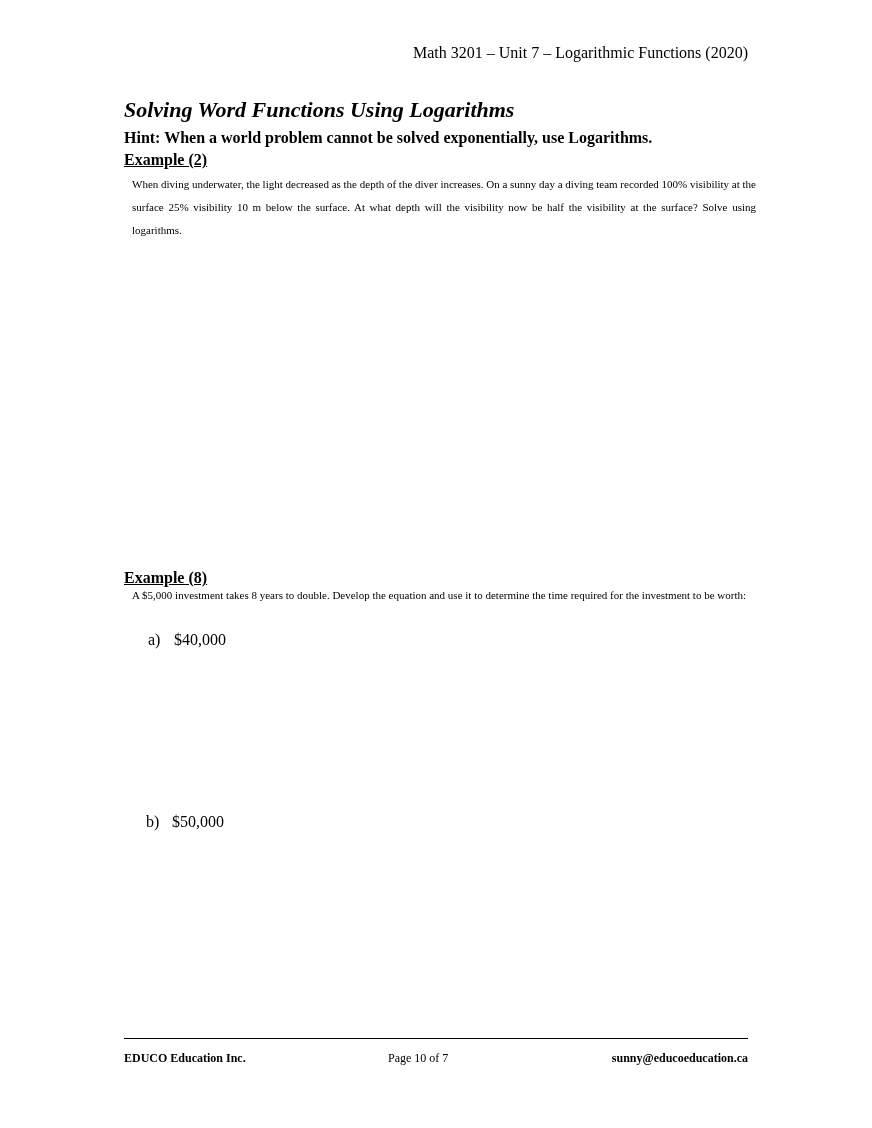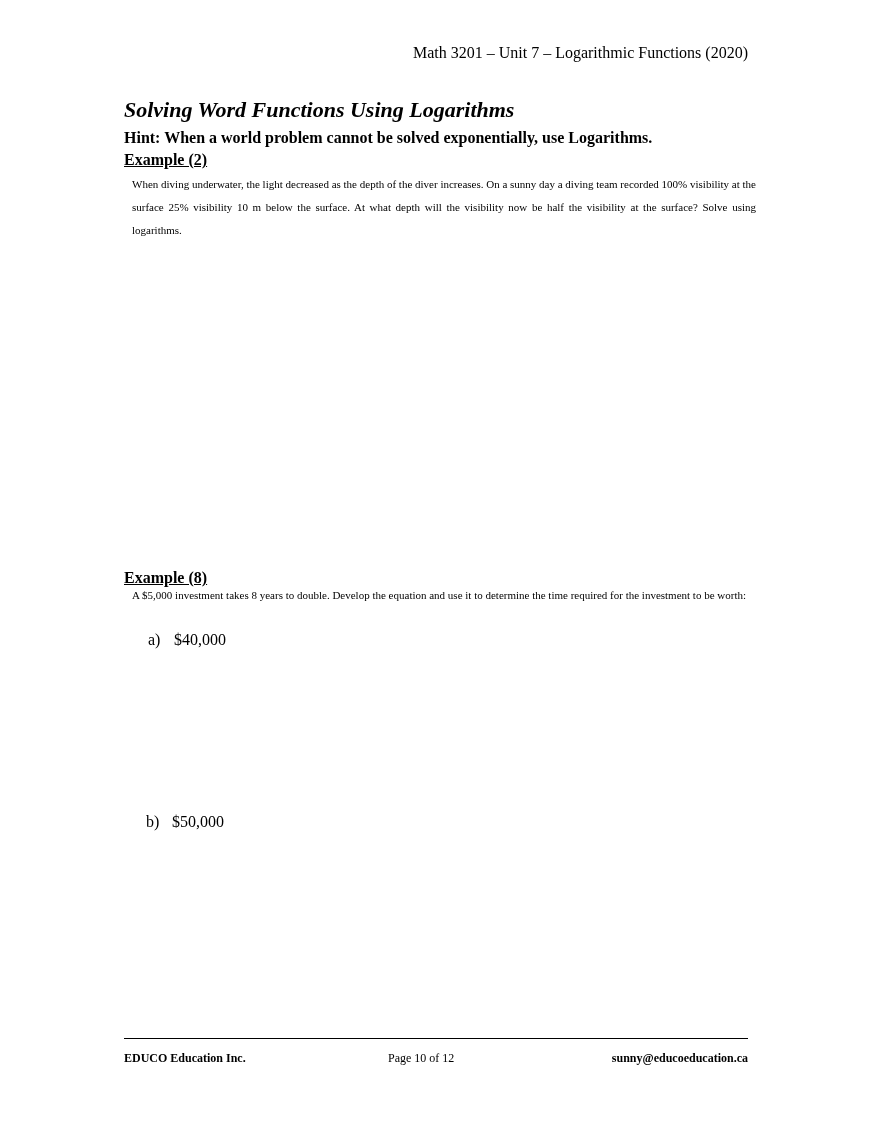--- a/index.html
+++ b/index.html
@@ -34,14 +34,14 @@
   <span class="lbl">a)</span><span>$40,000</span>
 </div>
 
 <div class="abs item" style="left:146px; top:813px;">
   <span class="lbl">b)</span><span>$50,000</span>
 </div>
 
 <div class="abs rule"></div>
 
 <div class="abs footer" style="left:124px; font-weight:bold;">EDUCO Education Inc.</div>
-<div class="abs footer" style="left:388px;">Page 10 of 12</div>
+<div class="abs footer" style="left:388px;">Page 10 of 7</div>
 <div class="abs footer" style="right:124px; font-weight:bold;">sunny@educoeducation.ca</div>
 
 </body></html>

